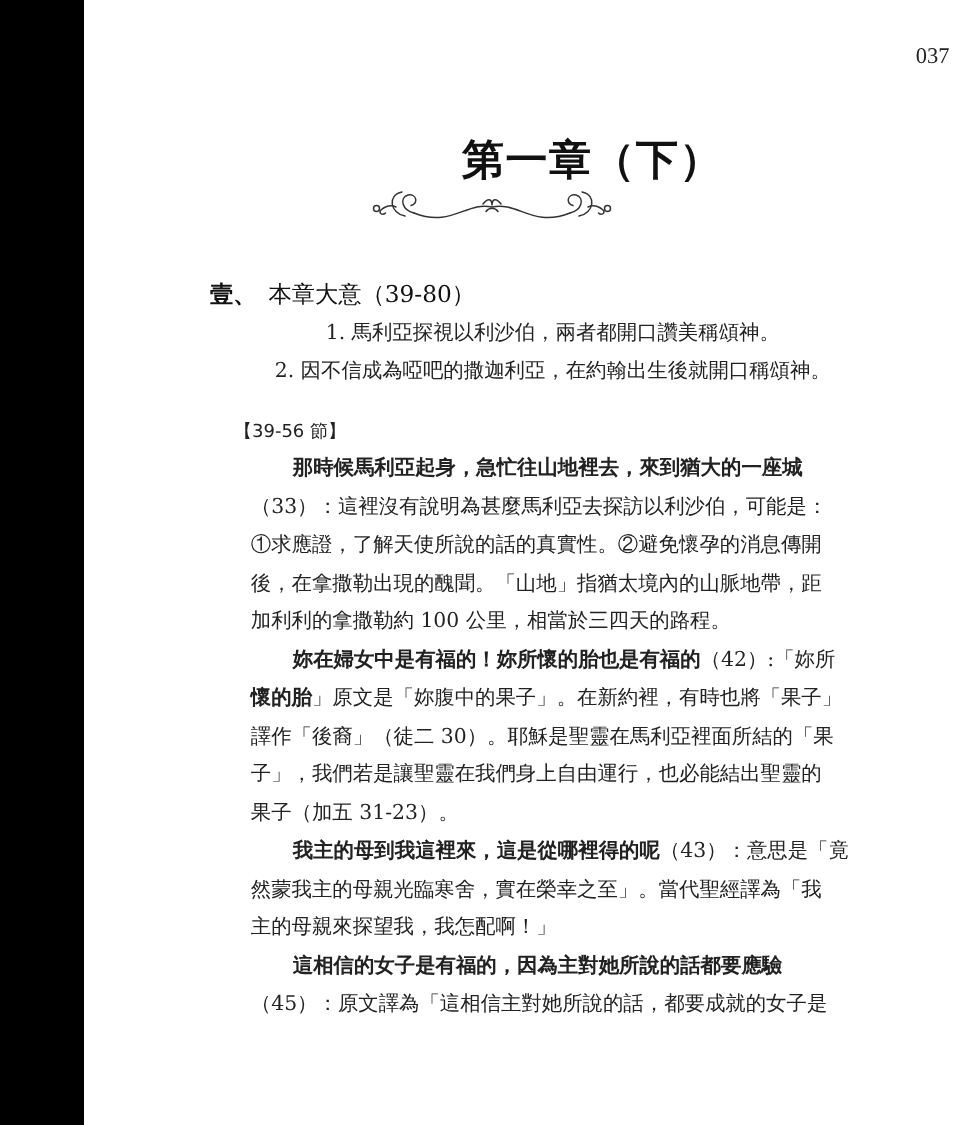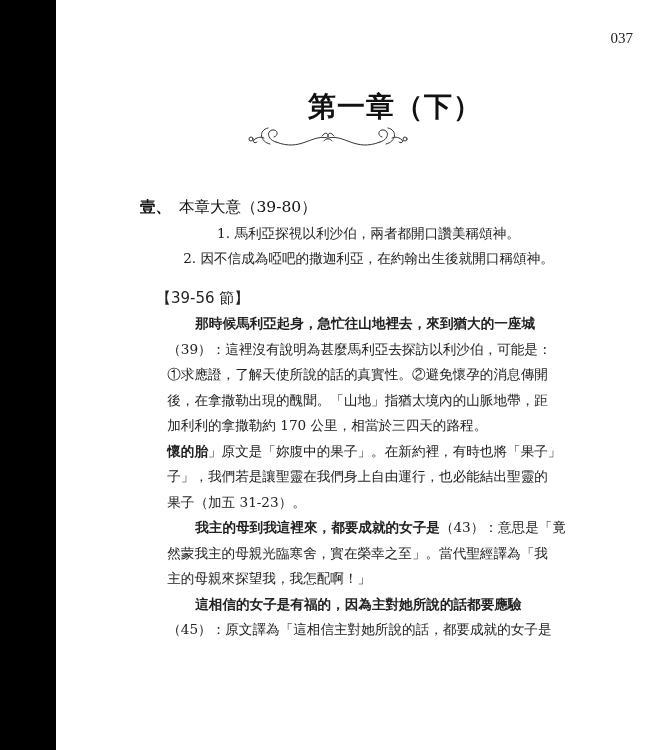--- a/index.html
+++ b/index.html
@@ -22,27 +22,27 @@
       font-size: 28px; font-weight: bold; letter-spacing: 1px; color: #111; padding-left: 28px;
     }
     .ornament {
       position: absolute; left: 190px; top: 126px; width: 164px; height: 26px;
     }
     .content {
       position: absolute; left: 84px; top: 183px; width: 440px;
       font-size: 13.6px; line-height: 25.5px;
     }
     .section-heading {
-      font-size: 15.5px; font-weight: bold; color: #111; white-space: nowrap; margin-top: 11px;
+      font-size: 15.5px; font-weight: bold; color: #111; white-space: nowrap;
     }
     .section-heading .label { font-weight: normal; margin-left: 8px; }
     .list-item { padding-left: 17px; white-space: nowrap; text-align: center; }
     .gap { height: 14px; }
     .verse-ref {
-      padding-left: 16px; font-family: "DejaVu Sans", sans-serif; font-size: 15px;
+      padding-left: 16px; font-family: "DejaVu Sans", sans-serif; font-size: 12px;
     }
     .para { text-indent: 2em; text-align: justify; text-align-last: left; }
     .para b, .bold { font-weight: bold; }
     .line { display: block; white-space: nowrap; }
     .line.indent { padding-left: 28px; }
   </style>
 </head>
 <body>
 
 <div class="page">
@@ -71,34 +71,36 @@
     </div>
     <div class="list-item">1. 馬利亞探視以利沙伯，兩者都開口讚美稱頌神。</div>
     <div class="list-item">2. 因不信成為啞吧的撒迦利亞，在約翰出生後就開口稱頌神。</div>
 
     <div class="gap"></div>
 
     <div class="verse-ref">【39-56 節】</div>
 
     <div class="para">
       <span class="line indent"><b>那時候馬利亞起身，急忙往山地裡去，來到猶大的一座城</b><span></span></span>
-      <span class="line"><span>（39）：這裡沒有說明為甚麼馬利亞去探訪以利沙伯，可能是：</span></span>
+      <span class="line"><span>（33）：這裡沒有說明為甚麼馬利亞去探訪以利沙伯，可能是：</span></span>
       <span class="line"><span>①求應證，了解天使所說的話的真實性。②避免懷孕的消息傳開</span></span>
       <span class="line"><span>後，在拿撒勒出現的醜聞。「山地」指猶太境內的山脈地帶，距</span></span>
-      <span class="line"><span>加利利的拿撒勒約 170 公里，相當於三四天的路程。</span></span>
+      <span class="line"><span>加利利的拿撒勒約 100 公里，相當於三四天的路程。</span></span>
     </div>
 
     <div class="para">
+      <span class="line indent"><b>妳在婦女中是有福的！妳所懷的胎也是有福的</b><span>（42）:「妳所</span></span>
       <span class="line"><b>懷的胎</b><span>」原文是「妳腹中的果子」。在新約裡，有時也將「果子」</span></span>
+      <span class="line"><span>譯作「後裔」（徒二 30）。耶穌是聖靈在馬利亞裡面所結的「果</span></span>
       <span class="line"><span>子」，我們若是讓聖靈在我們身上自由運行，也必能結出聖靈的</span></span>
       <span class="line"><span>果子（加五 31-23）。</span></span>
     </div>
 
     <div class="para">
-      <span class="line indent"><b>我主的母到我這裡來，都要成就的女子是</b><span>（43）：意思是「竟</span></span>
+      <span class="line indent"><b>我主的母到我這裡來，這是從哪裡得的呢</b><span>（43）：意思是「竟</span></span>
       <span class="line"><span>然蒙我主的母親光臨寒舍，實在榮幸之至」。當代聖經譯為「我</span></span>
       <span class="line"><span>主的母親來探望我，我怎配啊！」</span></span>
     </div>
 
     <div class="para">
       <span class="line indent"><b>這相信的女子是有福的，因為主對她所說的話都要應驗</b><span></span></span>
       <span class="line"><span>（45）：原文譯為「這相信主對她所說的話，都要成就的女子是</span></span>
     </div>
   </div>
 </div>

